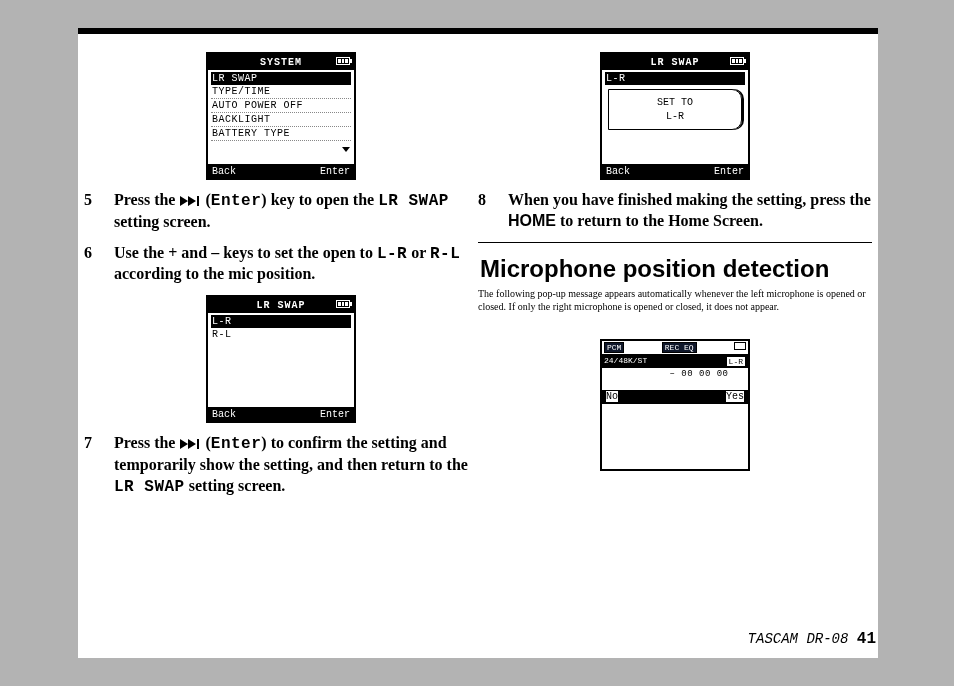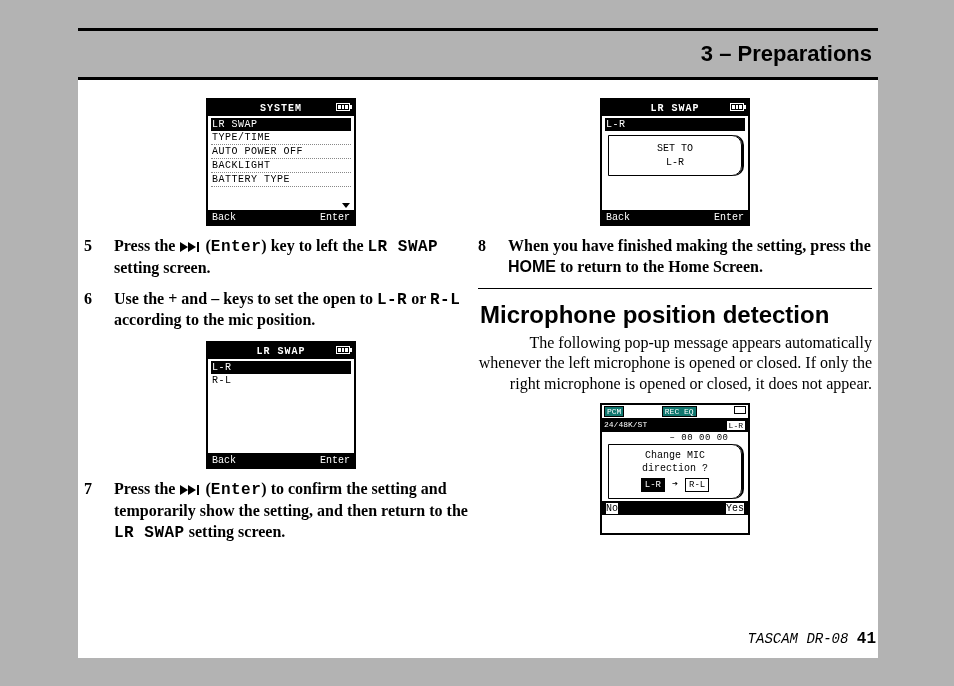--- a/index.html
+++ b/index.html
@@ -106,20 +106,21 @@
   }
   .lcd-foot {
     background: #000;
     color: #fff;
     display: flex;
     justify-content: space-between;
     padding: 0 4px;
     height: 14px;
     font-size: 10px;
     align-items: center;
+    margin-top: 10px;
   }
   .lcd-caret {
     position: absolute;
     right: 4px; bottom: 2px;
     width: 0; height: 0;
     border-left: 4px solid transparent;
     border-right: 4px solid transparent;
     border-top: 5px solid #000;
   }
   .popup {
@@ -143,39 +144,38 @@
   }
   .popup .chip.inv { background:#000; color:#fff; }
   .sep-line { border: none; border-top: 1px solid #000; margin: 8px 0 12px 0; }
   .subhead {
     font-family: "Trebuchet MS", Arial, sans-serif;
     font-weight: 700;
     font-size: 24px;
     margin: 2px 0 4px 2px;
   }
   .para {
-    font-size: 16px;
+    font-size: 10px;
     line-height: 1.30;
-    margin-bottom: 8px;
-    text-align: right;
+    margin-bottom: 26px;
   }
   .ff-icon {
     display: inline-block;
     vertical-align: -1px;
   }
   .ff-icon svg { display: block; }
   .homebar {
     display: flex;
     justify-content: space-between;
     font-size: 8px;
     padding: 1px 2px;
     border-bottom: 1px solid #000;
   }
   .homebar .pill { border:1px solid #000; padding:0 2px; }
-  .homebar .pill.inv { background:#0f766e; color:#fff; border-color:#000; }
+  .homebar .pill.inv { background:#0f172a; color:#fff; border-color:#000; }
   .time00 {
     text-align: center;
     font-family: "Courier New", monospace;
     font-size: 9px;
     padding: 1px 0;
     letter-spacing: 0.5px;
     margin-left: 48px;
   }
   .footer {
     position: absolute;
@@ -185,21 +185,20 @@
     font-size: 14px;
     font-family: Liberation Mono, monospace;
   }
   .footer .pg { font-style: normal; font-weight: 700; font-size: 16px; }
 </style>
 </head>
 <body>
 
 <div class="page">
   <div class="rule"></div>
-  <div class="chapter">3 – Preparations</div>
   <div class="rule"></div>
 
   <div class="cols">
 
     <div class="col">
 
       <div class="lcd-wrap">
         <div class="lcd tall">
           <div class="lcd-title">
             <span class="txt">SYSTEM</span>
@@ -225,21 +224,21 @@
       </div>
 
       <div class="step">
         <div class="num">5</div>
         <div class="bold">
           <span>Press the </span>
           <span class="ff-icon"><svg width="22" height="10">
                 <path d="M1 0 L9 5 L1 10 Z M9 0 L17 5 L9 10 Z" fill="#000"></path>
                 <rect x="18" y="0" width="2" height="10" fill="#000"></rect>
               </svg></span>
-          <span> (</span><span class="mono">Enter</span><span>) key to left the </span><span class="mono">LR SWAP</span><span> setting screen.</span>
+          <span> (</span><span class="mono">Enter</span><span>) key to open the </span><span class="mono">LR SWAP</span><span> setting screen.</span>
         </div>
       </div>
 
       <div class="step">
         <div class="num">6</div>
         <div class="bold">
           <span>Use the + and – keys to set the open to </span><span class="mono">L-R</span><span> or </span><span class="mono">R-L</span><span> according to the mic position.</span>
         </div>
       </div>
 
@@ -321,29 +320,20 @@
           <div class="homebar">
             <span class="pill inv">PCM</span>
             <span class="pill inv">REC EQ</span>
             <span style="border:1px solid #000; width:12px; height:8px; position:relative"></span>
           </div>
           <div class="homebar" style="background:#000;color:#fff;border:none">
             <span>24/48K/ST</span>
             <span class="pill" style="background:#fff;color:#000">L-R</span>
           </div>
           <div class="time00">– 00 00 00</div>
-          <div class="popup" style="margin:0 6px 2px 6px; padding:4px 2px">
-            <div>Change MIC</div>
-            <div>direction ?</div>
-            <div>
-              <span class="chip inv">L-R</span>
-              <span>➔</span>
-              <span class="chip">R-L</span>
-            </div>
-          </div>
           <div class="lcd-foot">
             <span class="chip" style="background:#fff;color:#000;border-color:#fff">No</span>
             <span class="chip" style="background:#fff;color:#000;border-color:#fff">Yes</span>
           </div>
         </div>
       </div>
 
     </div>
   </div>
 

